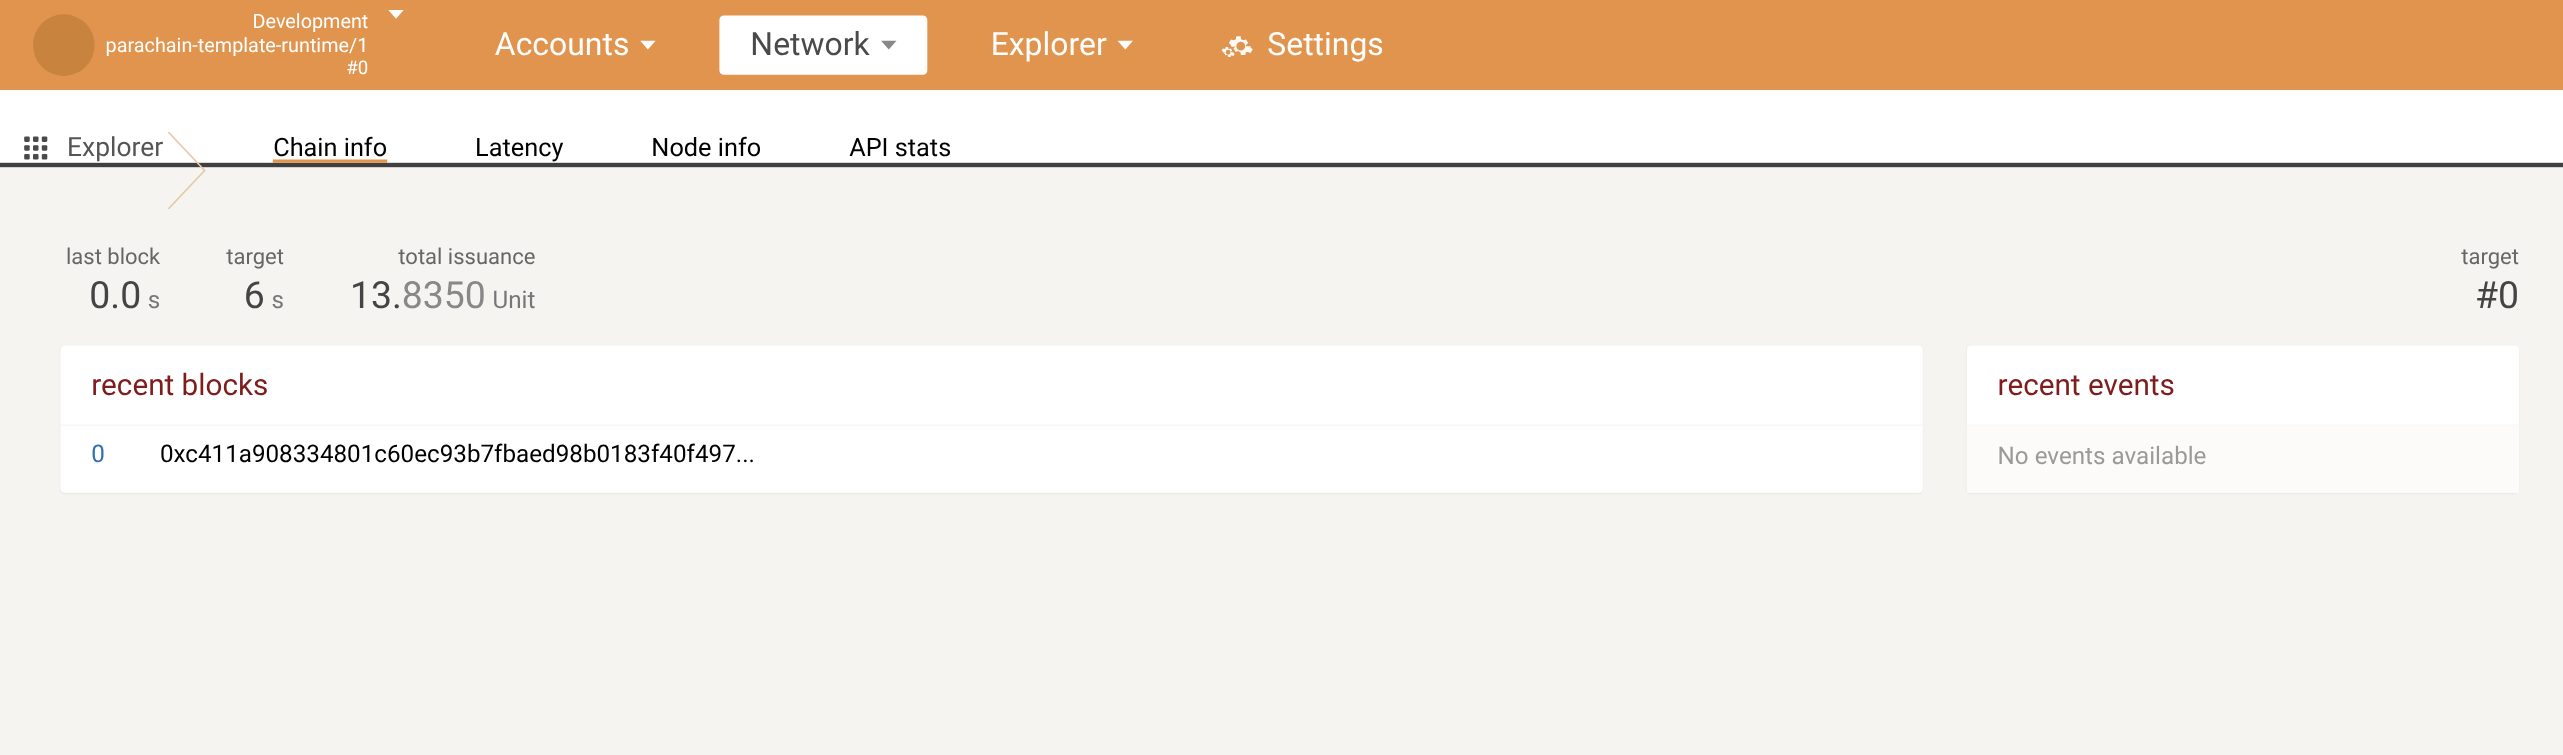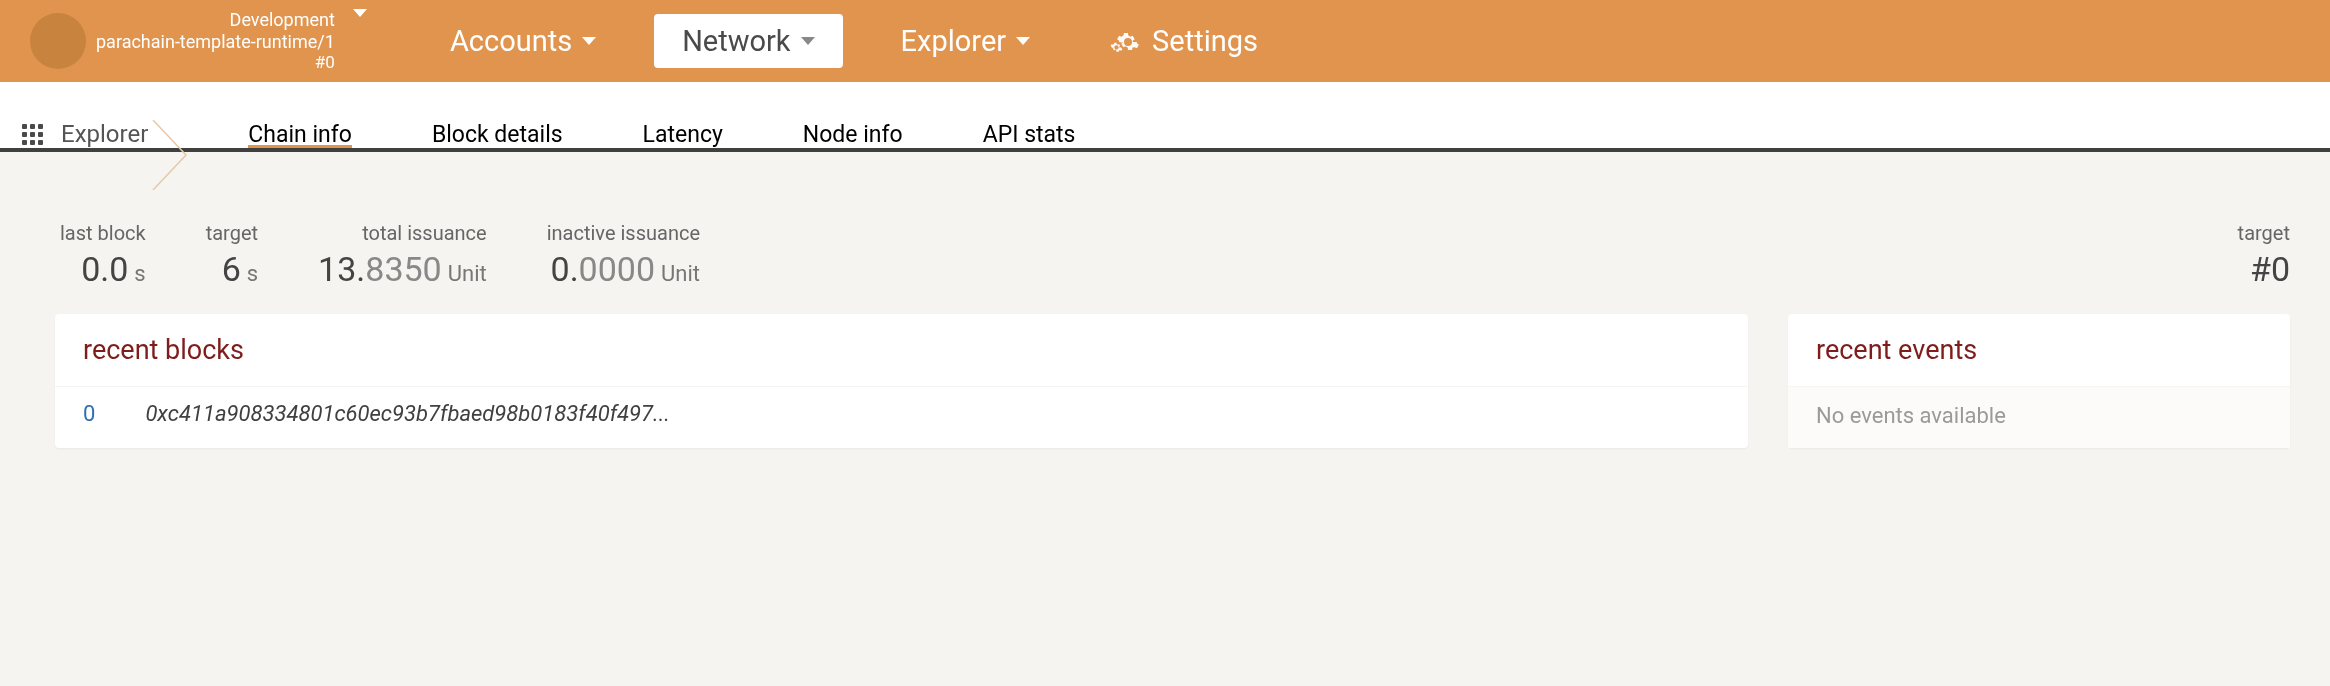--- a/index.html
+++ b/index.html
@@ -171,21 +171,21 @@
     color: #7f1d1d;
   }
   .panel-divider { height: 1px; background: #f5f4f1; }
   .block-row {
     display: flex;
     align-items: center;
     padding: 14px 28px 18px;
     gap: 50px;
   }
   .block-num { color: #2f6fb3; font-size: 22px; }
-  .block-hash { color: #404040; font-size: 22px; font-family: inherit; font-style: italic; }
+  .block-hash { color: #000000; font-size: 22px; font-family: inherit; }
   .events-empty {
     padding: 16px 28px 20px;
     color: #9a9a9a;
     font-size: 22px;
     background: #fcfbfa;
   }
 </style>
 </head>
 <body>
 
@@ -244,23 +244,20 @@
     </span>
     <span>Explorer</span>
     <svg class="chevron-sep" viewBox="0 0 60 70" preserveAspectRatio="none">
       <path d="M5 0 L38 35 L5 70" fill="none" stroke="#e7c9a8" stroke-width="1.5"></path>
     </svg>
   </div>
   <div class="sub-tab active">
     <span>Chain info</span>
   </div>
   <div class="sub-tab">
-    <span>Block details</span>
-  </div>
-  <div class="sub-tab">
     <span>Latency</span>
   </div>
   <div class="sub-tab">
     <span>Node info</span>
   </div>
   <div class="sub-tab">
     <span>API stats</span>
   </div>
 </div>
 
@@ -276,27 +273,20 @@
     <span class="label">target</span>
     <span class="valrow">
       <span class="big">6</span>
       <span class="unit">s</span>
     </span>
   </div>
   <div class="stat">
     <span class="label">total issuance</span>
     <span class="valrow">
       <span class="big"><span>13.</span><span class="light">8350</span></span>
-      <span class="unit">Unit</span>
-    </span>
-  </div>
-  <div class="stat">
-    <span class="label">inactive issuance</span>
-    <span class="valrow">
-      <span class="big"><span>0.</span><span class="light">0000</span></span>
       <span class="unit">Unit</span>
     </span>
   </div>
   <div class="stat-spacer"></div>
   <div class="stat session">
     <span class="label">target</span>
     <span class="valrow">
       <span class="big">#0</span>
     </span>
   </div>

